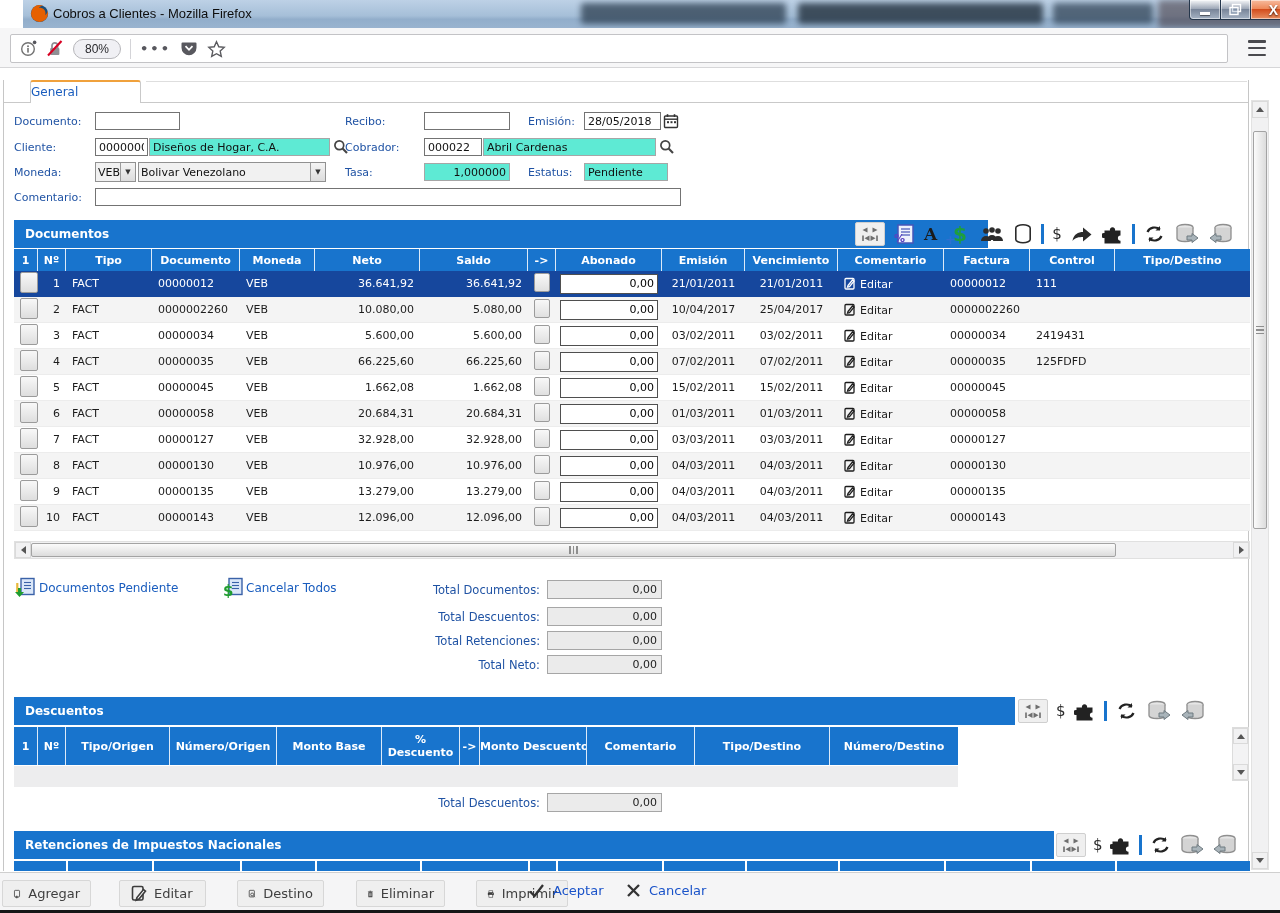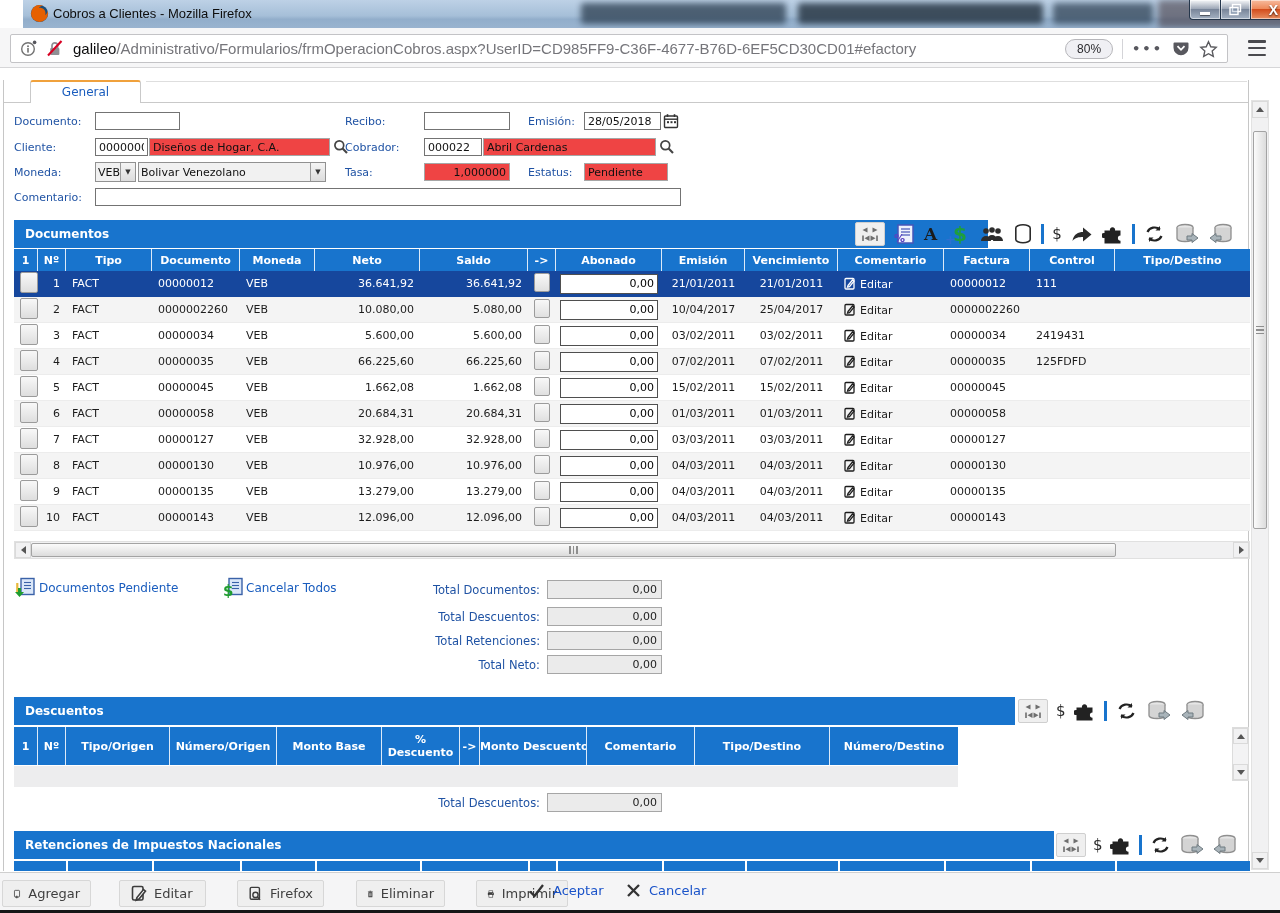--- a/index.html
+++ b/index.html
@@ -39,27 +39,27 @@
   .hamburger i { display:block; height:2.5px; background:#4a4a4f; border-radius:1px; }
 
   
   .frame-line { position:absolute; width:1px; background:#c6c6c6; top:80px; height:791px; }
 
   
   .tabstrip-line { position:absolute; left:146px; top:81px; width:1101px; height:1px; background:#dedede; }
   .tab-underline { position:absolute; left:4px; top:102px; width:1244px; height:1px; background:#c9c9c9; }
   .tab { position:absolute; left:30px; top:80px; width:111px; height:23px; background:#fff;
     border:1px solid #c9c9c9; border-top:2px solid #f0a13c; border-bottom:none; border-radius:3px 3px 0 0;
-    z-index:2; text-align:center; line-height:20px; font-size:12px; color:#1a5dbe; }
+    z-index:2; text-align:left; line-height:20px; font-size:12px; color:#1a5dbe; }
 
   
   .flabel { position:absolute; font-size:11px; color:#2053a4; line-height:19px; white-space:nowrap; }
   .finput { position:absolute; height:18px; border:1px solid #737373; background:#fff;
     font:11px "DejaVu Sans", sans-serif; color:#111; padding:1px 3px; }
-  .finput.ro { background:#ef4444; border-color:#a6a6a6; }
+  .finput.ro { background:#5eead4; border-color:#a6a6a6; }
   .finput.rt { text-align:right; }
   .fselect { position:absolute; height:20px; background:#f1f1f1; border:1px solid #919191;
     display:flex; align-items:center; overflow:hidden; }
   .fselect .sel-text { flex:1; font-size:11px; color:#111; padding:0 2px; white-space:nowrap; overflow:hidden; }
   .fselect .sel-arrow { width:15px; align-self:stretch; background:linear-gradient(#f4f4f4,#dcdcdc);
     border-left:1px solid #9c9c9c; display:flex; align-items:center; justify-content:center;
     font-size:7px; color:#333; }
   .icon-btn { position:absolute; cursor:pointer; }
 
   
@@ -160,21 +160,20 @@
       <circle cx="8" cy="9" r="6.3" fill="none" stroke="#737373" stroke-width="1.4"></circle>
       <circle cx="8" cy="6.3" r="1" fill="#737373"></circle>
       <rect x="7.2" y="8" width="1.6" height="4.6" fill="#737373"></rect>
       <circle cx="14.6" cy="2.4" r="1.8" fill="#55555c"></circle>
     </svg>
     <svg width="18" height="17" viewBox="0 0 18 17">
       <path d="M6 8 v-2.4 a2.8 2.8 0 0 1 5.6 0 V8" fill="none" stroke="#8f8f94" stroke-width="1.7"></path>
       <rect x="4.2" y="8" width="9.2" height="7" rx="1" fill="#8f8f94"></rect>
       <line x1="2" y1="15.5" x2="15.5" y2="1" stroke="#d70022" stroke-width="2.1"></line>
     </svg>
-    <span class="url-text"><b>galileo</b><span>/Administrativo/Formularios/frmOperacionCobros.aspx?UserID=CD985FF9-C36F-4677-B76D-6EF5CD30CD01#efactory</span></span>
     <span class="zoom-badge">80%</span>
     <span class="vline"></span>
     <span class="dots">•••</span>
     <svg width="18" height="17" viewBox="0 0 18 17">
       <path d="M2.5 2.5 h13 a1 1 0 0 1 1 1 v4.2 a7.5 7.5 0 0 1 -15 0 V3.5 a1 1 0 0 1 1-1 z" fill="#58585e"></path>
       <polyline points="5.5,6.2 9,9.8 12.5,6.2" fill="none" stroke="#fff" stroke-width="1.8"></polyline>
     </svg>
     <svg width="19" height="18" viewBox="0 0 19 18">
       <path d="M9.5 1.8 L11.8 6.8 17.2 7.4 13.2 11.1 14.3 16.4 9.5 13.7 4.7 16.4 5.8 11.1 1.8 7.4 7.2 6.8 Z" fill="none" stroke="#5a5a5e" stroke-width="1.4"></path>
     </svg>
@@ -805,21 +804,21 @@
       <path d="M7 12.5 l6.5 -8 2 1.6 -6.5 8 -2.8 1 z" fill="#fff"></path>
     </svg>
     <span>Editar</span>
   </button>
   <button class="fbtn" style="left:237px;width:87px;">
     <svg width="17" height="18" viewBox="0 0 17 18" fill="none" stroke="#3c3c3c" stroke-width="1.6">
       <rect x="2.5" y="1.5" width="10.5" height="13.5" rx="1.5"></rect>
       <circle cx="8.5" cy="10" r="3"></circle>
         <line x1="10.7" y1="12.3" x2="13.8" y2="15.5"></line>
     </svg>
-    <span>Firefox</span>
+    <span>Destino</span>
   </button>
   <button class="fbtn" style="left:356px;width:89px;">
     <svg width="16" height="18" viewBox="0 0 16 18">
       <rect x="3.2" y="5" width="9.6" height="11.5" rx="1.2" fill="#3c3c3c"></rect>
       <rect x="2" y="2.8" width="12" height="1.9" rx="0.8" fill="#3c3c3c"></rect>
       <rect x="5.8" y="1" width="4.4" height="2.2" rx="0.8" fill="#3c3c3c"></rect>
       <line x1="5.8" y1="7" x2="5.8" y2="14.5" stroke="#fff" stroke-width="1.1"></line>
       <line x1="8" y1="7" x2="8" y2="14.5" stroke="#fff" stroke-width="1.1"></line>
       <line x1="10.2" y1="7" x2="10.2" y2="14.5" stroke="#fff" stroke-width="1.1"></line>
     </svg>

